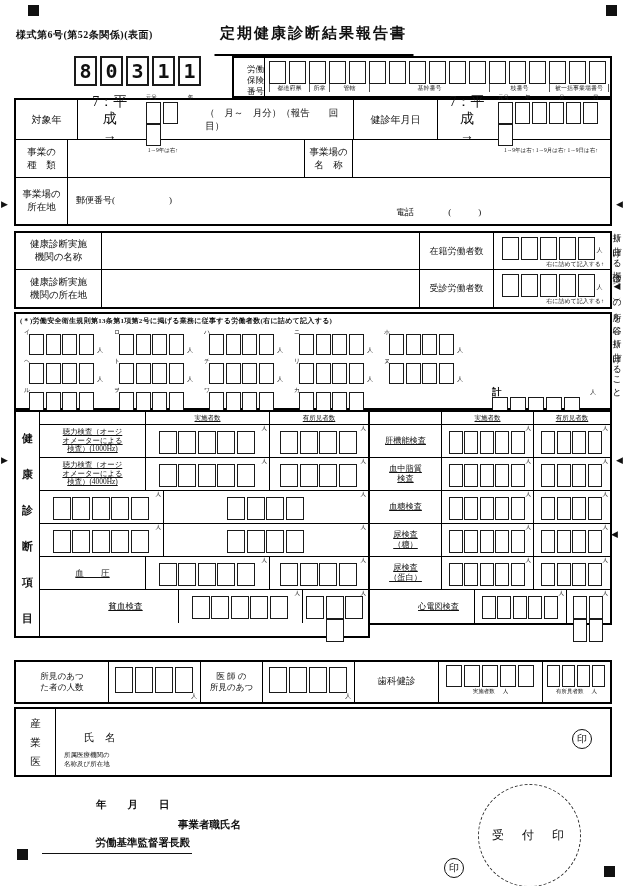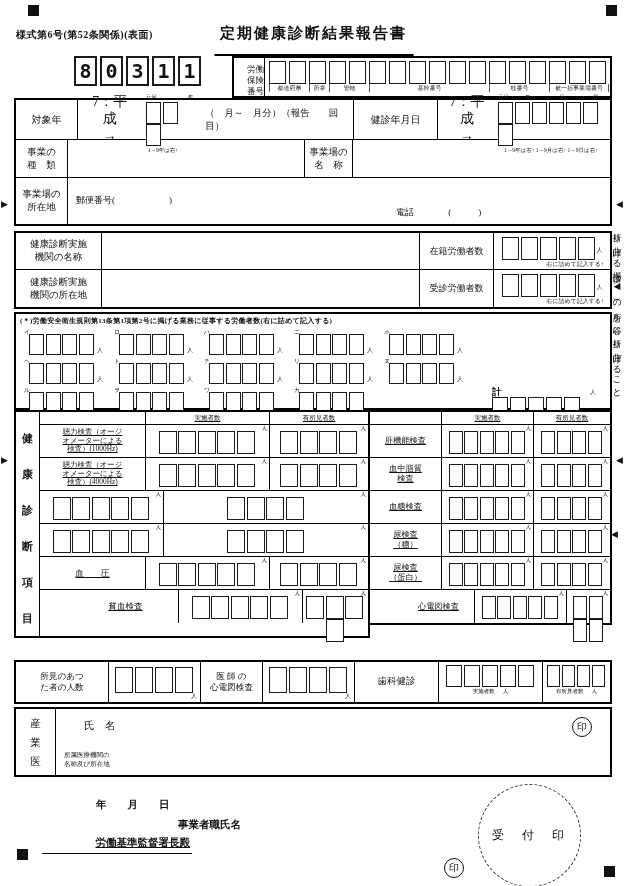--- a/index.html
+++ b/index.html
@@ -95,31 +95,31 @@
   .fbx .funit { position:absolute; bottom:1px; right:3px; font-size:6px; }
   .fbx.dental { padding-top:3px; }
   .fbx.dental .cbox { height:22px; }
   .fbx.dental .cbox.n5 { width:16px; }
   .fbx.dental .cbox.n4 { width:13px; }
   .sublab { display:flex; justify-content:center; gap:8px; font-size:5.5px; line-height:8px; }
 
   
   .phys { position:absolute; left:14px; top:707px; width:598px; height:70px; border:2px solid #000; display:flex; }
   .pstrip { width:40px; border-right:1px solid #000; text-align:center; font-size:10.5px; line-height:19px; padding-top:5px; }
-  .pbody { flex:1; position:relative; }
+  .pbody { flex:1; position:relative;margin-top:12px; }
   .pname { position:absolute; left:28px; top:10px; font-size:10.5px; }
   .porg { position:absolute; left:8px; bottom:6px; font-size:6.5px; line-height:1.35; }
   .sealc { position:absolute; width:20px; height:20px; border:1.2px solid #111; border-radius:50%; font-size:10px; line-height:18px; text-align:center; }
   .pseal { right:18px; top:8px; }
 
   
   .fsans { font-family:"Liberation Sans",sans-serif; font-weight:bold; }
   .f-date { position:absolute; left:96px; top:798px; font-size:10.5px; }
   .f-emp { position:absolute; left:178px; top:818px; font-size:10.5px; }
-  .f-office { position:absolute; left:42px; top:836px; width:150px; font-size:10.5px; text-align:right; padding:0 2px 3px 0; border-bottom:1.2px solid #111;text-decoration:underline; }
+  .f-office { position:absolute; left:42px; top:836px; width:150px; font-size:10.5px; text-align:right; padding:0 2px 3px 0; border-bottom:1.2px solid #111; }
   .f-seal { left:444px; top:858px; }
   .f-recv { position:absolute; left:478px; top:784px; width:103px; height:103px; border:1.5px dashed #333; border-radius:50%; display:flex; align-items:center; justify-content:center; font-size:12px; letter-spacing:3px; }
 
   
   .vnote { position:absolute; left:610px; top:226px; height:290px; writing-mode:vertical-rl; font-size:9px; letter-spacing:1.5px; line-height:14px; }
   .fold { position:absolute; font-size:9px; line-height:9px; color:#111; }
 </style>
 </head>
 <body>
 
@@ -348,21 +348,21 @@
         <div class="xbox" style="flex:1"><span class="xunit">人</span><span><span class="cbox"></span><span class="cbox"></span><span class="cbox"></span><span class="cbox"></span></span></div>
       </div>
     </div>
   </div>
 
   <div class="frow">
     <div class="fc" style="width:93px">所見のあつ
 た者の人数</div>
     <div class="fbx" style="width:92px"><span><span class="cbox"></span><span class="cbox"></span><span class="cbox"></span><span class="cbox"></span></span><span class="funit">人</span></div>
     <div class="fc" style="width:62px">医 師 の
-心電図検査</div>
+所見のあつ</div>
     <div class="fbx" style="width:92px"><span><span class="cbox"></span><span class="cbox"></span><span class="cbox"></span><span class="cbox"></span></span><span class="funit">人</span></div>
     <div class="fc" style="width:84px;font-size:9.5px">歯科健診</div>
     <div class="fbx dental" style="width:104px">
       <span><span class="cbox n5"></span><span class="cbox n5"></span><span class="cbox n5"></span><span class="cbox n5"></span><span class="cbox n5"></span></span>
       <span class="sublab">
           <span>実施者数</span>
           <span>人</span>
         </span>
     </div>
     <div class="fbx dental" style="flex:1">

